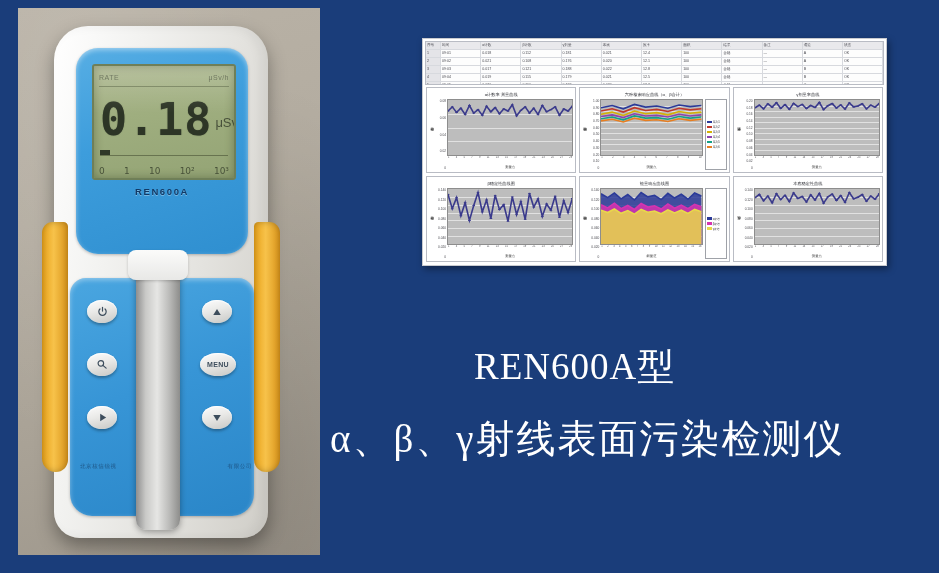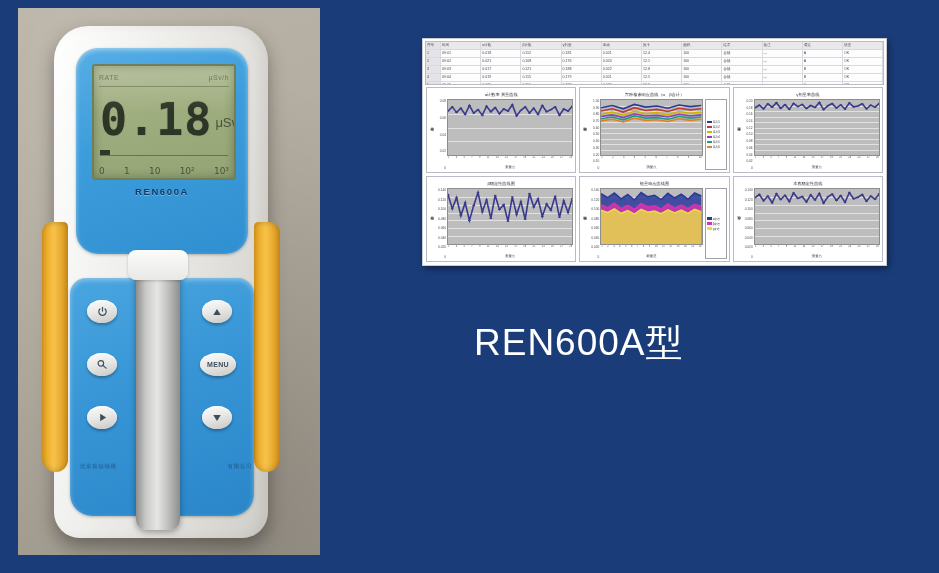--- a/index.html
+++ b/index.html
@@ -328,22 +328,22 @@
     gap: 1px;
     padding: 1px;
     box-sizing: border-box;
   }
   .legend-row { display: flex; align-items: center; gap: 1px; font-size: 2.8px; color: #3b3b41; }
   .legend-swatch { width: 5px; height: 2.5px; flex: 0 0 auto; }
 
   
   .title-1 {
     position: absolute;
-    left: 474px; top: 318px;
-    font-family: Liberation Sans, sans-serif;
+    left: 474px; top: 342px;
+    font-family: Liberation Serif, serif;
     font-size: 37px;
     color: #ffffff;
     letter-spacing: 1px;
     white-space: nowrap;
   }
   .title-2 {
     position: absolute;
     left: 330px; top: 412px;
     font-family: "Liberation Serif", serif;
     font-size: 39px;
@@ -989,14 +989,15 @@
                 <span>29</span>
               </div>
               <div class="x-label">测量点</div>
             </div>
           </div>
         </div>
       </div>
   </div>
 
   <div class="title-1">REN600A型</div>
+  <div class="title-2">α、β、γ射线表面污染检测仪</div>
 
 </div>
 
 </body></html>

